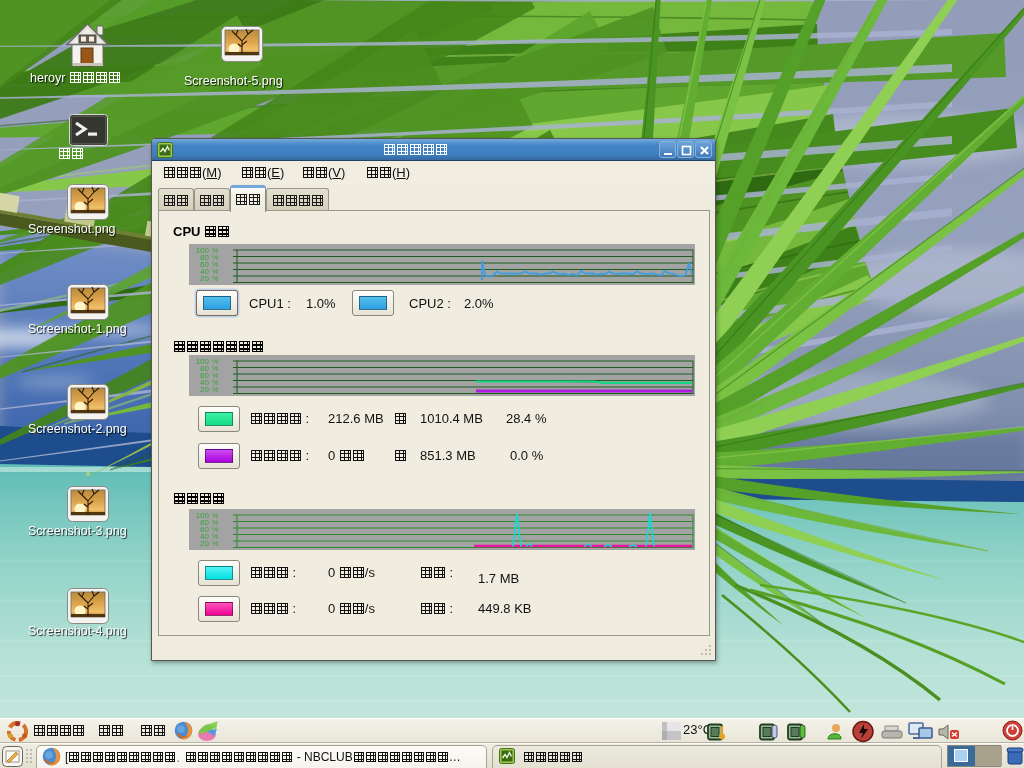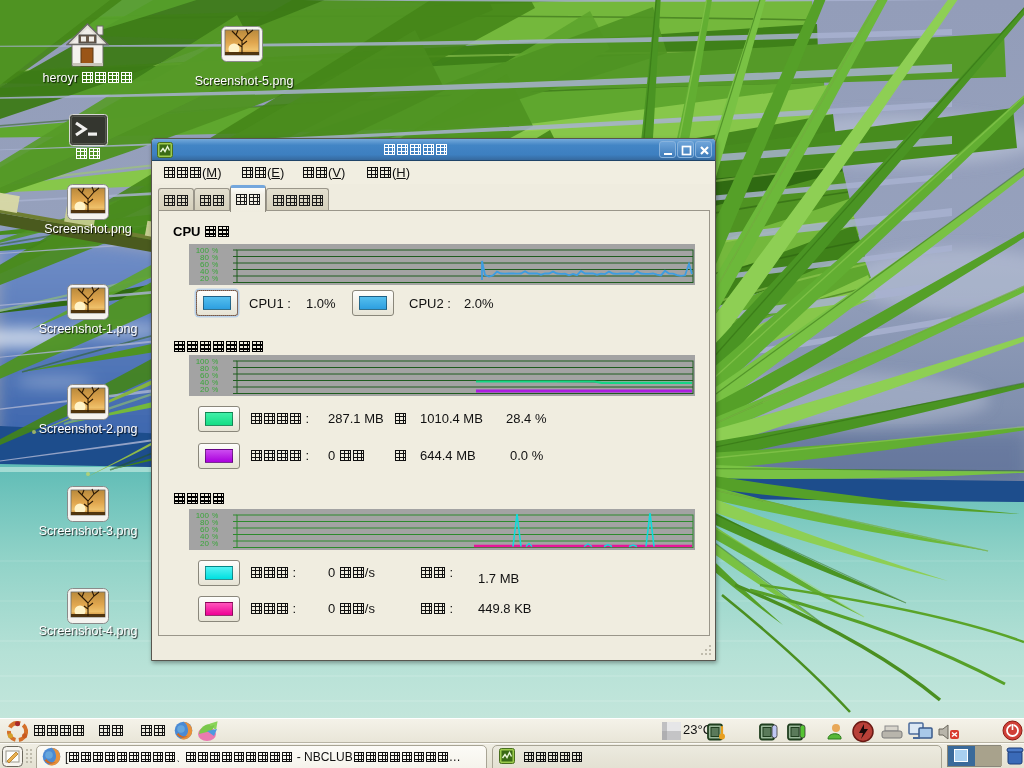--- a/index.html
+++ b/index.html
@@ -6,21 +6,21 @@
 #bg{position:absolute;left:0;top:0}
 i.c,i.cw,i.cb,i.cs{display:inline-block;box-sizing:border-box;width:11px;height:11px;
  border:1px solid;position:relative;margin:0 1px;vertical-align:-1px}
 i.c::before,i.cw::before,i.cb::before,i.cs::before{content:"";position:absolute;left:0;right:0;top:2px;height:1px;background:currentColor;box-shadow:0 4px 0 0 currentColor}
 i.c::after,i.cw::after,i.cb::after,i.cs::after{content:"";position:absolute;top:0;bottom:0;left:3px;width:1px;background:currentColor;box-shadow:4px 0 0 0 currentColor}
 i.cb{border-width:1.5px}
 i.cb::before{height:1.5px;box-shadow:0 4px 0 0 currentColor}
 i.cs{width:10px;height:10px}
 i.cs::before{top:2px;box-shadow:0 4px 0 0 currentColor}
 i.cs::after{left:3px;box-shadow:3px 0 0 0 currentColor}
-.lbl{position:absolute;color:#fff;font-size:12.5px;text-align:center;white-space:nowrap;
+.lbl{position:absolute;color:#fff;font-size:12.5px;text-align:left;white-space:nowrap;
  text-shadow:1px 1px 1px rgba(0,0,0,0.85)}
 .icon{position:absolute}
 #win{position:absolute;left:151px;top:138px;width:565px;height:523px;
  background:#efecdf;border:1px solid #58564f;border-radius:4px 4px 0 0;
  box-shadow:1px 2px 4px rgba(0,0,0,0.35)}
 #titlebar{position:absolute;left:0;top:0;right:0;height:22px;
  background:linear-gradient(#74a9db,#4285c5 30%,#3d7fc0 75%,#36699e);
  border-bottom:1px solid #1f4468;border-radius:3px 3px 0 0}
 #titlebar .ticon{position:absolute;left:5px;top:3px}
 #title{position:absolute;left:0;right:36px;top:3px;text-align:center;color:#fff;
@@ -435,31 +435,31 @@
             <text x="23" y="30" font-size="7" fill="#3aa53a" font-family="Liberation Sans">%</text>
             <text x="20" y="37" font-size="8" fill="#3aa53a" text-anchor="end" font-family="Liberation Sans">20</text>
             <text x="23" y="37" font-size="7" fill="#3aa53a" font-family="Liberation Sans">%</text>
             <path d="M287,26.5 L405,26.5 L413,27.8 L503,27.8" stroke="#16d684" stroke-width="2.2"></path>
             <path d="M287,36 L503,36" stroke="#ab1ee0" stroke-width="3"></path>
           </svg></div>
   <div class="sw" style="left:39px;top:195px">
           <i style="background:linear-gradient(#40f0a8,#14dd85)"></i>
         </div>
   <span class="legtxt" style="left:91px;top:200px"><i class="c"></i><i class="c"></i><i class="c"></i><i class="c"></i> :</span>
-  <span class="legtxt" style="left:169px;top:200px">287.1 MB</span>
+  <span class="legtxt" style="left:169px;top:200px">212.6 MB</span>
   <span class="legtxt" style="left:235px;top:200px"><i class="c"></i></span>
   <span class="legtxt" style="left:261px;top:200px">1010.4 MB</span>
   <span class="legtxt" style="left:347px;top:200px">28.4 %</span>
   <div class="sw" style="left:39px;top:232px">
           <i style="background:linear-gradient(#cc4cf0,#aa00dd)"></i>
         </div>
   <span class="legtxt" style="left:91px;top:237px"><i class="c"></i><i class="c"></i><i class="c"></i><i class="c"></i> :</span>
   <span class="legtxt" style="left:169px;top:237px">0 <i class="c"></i><i class="c"></i></span>
   <span class="legtxt" style="left:235px;top:237px"><i class="c"></i></span>
-  <span class="legtxt" style="left:261px;top:237px">644.4 MB</span>
+  <span class="legtxt" style="left:261px;top:237px">851.3 MB</span>
   <span class="legtxt" style="left:351px;top:237px">0.0 %</span>
 
   <div class="sect" style="top:280px"><i class="cb"></i><i class="cb"></i><i class="cb"></i><i class="cb"></i></div>
   <div class="graph" style="top:298px"><svg width="506" height="41" viewBox="0 0 506 41">
             <rect x="48" y="6" width="456" height="32.5" fill="none" stroke="#2d8a2d"></rect>
             <line x1="48" y1="12.5" x2="504" y2="12.5" stroke="#2d8a2d"></line>
             <line x1="48" y1="19.0" x2="504" y2="19.0" stroke="#2d8a2d"></line>
             <line x1="48" y1="25.5" x2="504" y2="25.5" stroke="#2d8a2d"></line>
             <line x1="48" y1="32.0" x2="504" y2="32.0" stroke="#2d8a2d"></line>
             <line x1="44" y1="6.0" x2="48" y2="6.0" stroke="#2d8a2d"></line>

